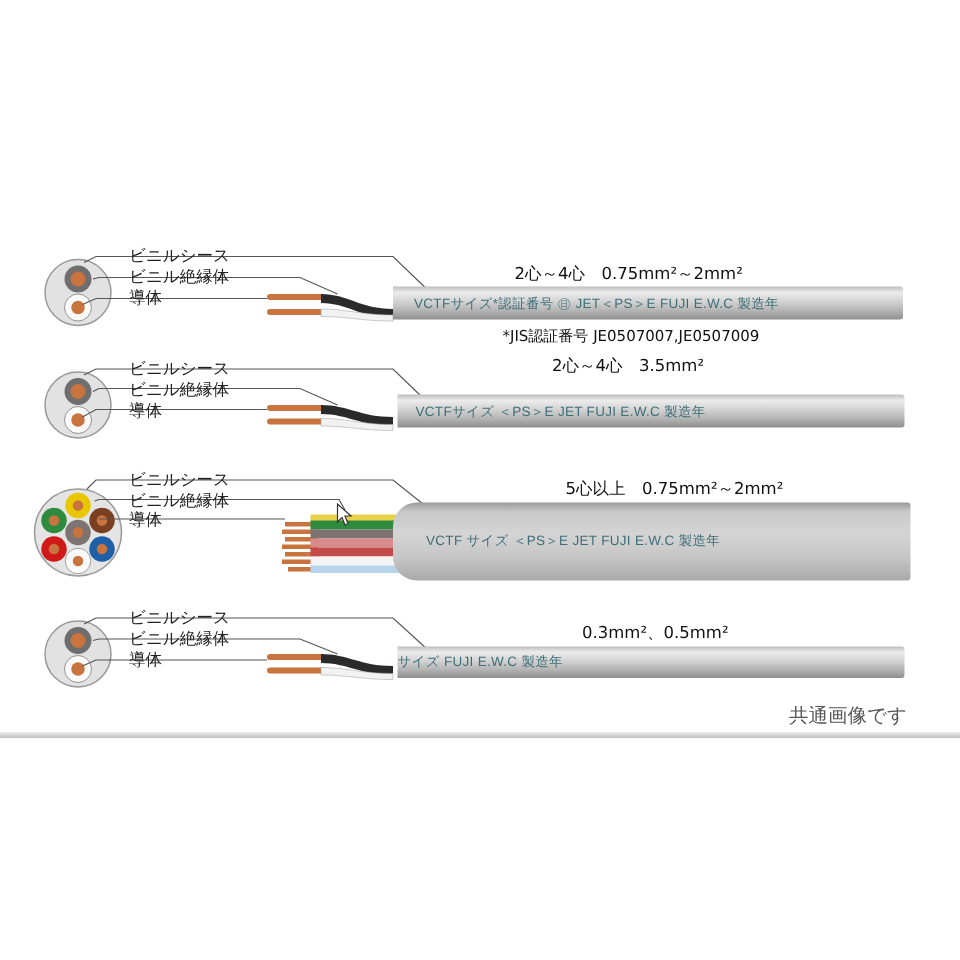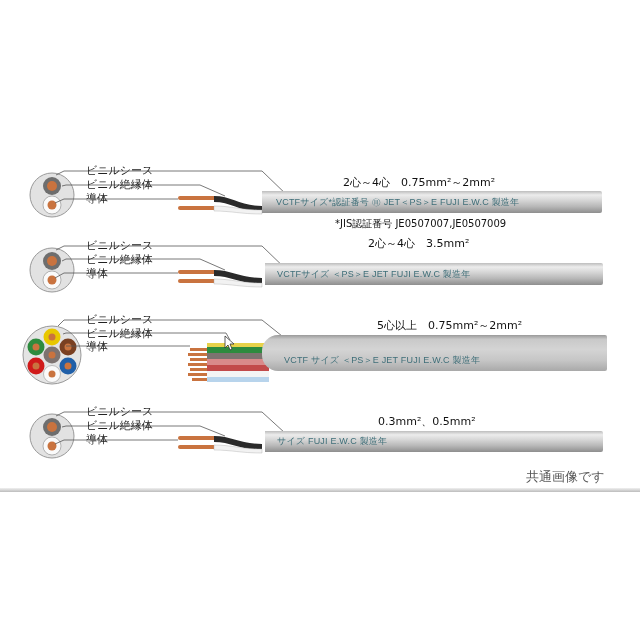--- a/index.html
+++ b/index.html
@@ -156,29 +156,29 @@
   <div class="cable" style="left:265px;top:263px;width:338px;height:22px;">
     <div class="print" style="left:12px;top:5px;">VCTFサイズ ＜PS＞E  JET  FUJI  E.W.C 製造年</div>
   </div>
 </section>
 
 <section>
   <div class="abs label" style="left:86px;top:314px;">ビニルシース</div>
   <div class="abs label" style="left:86px;top:328px;">ビニル絶縁体</div>
   <div class="abs label" style="left:86px;top:341px;">導体</div>
   <div class="abs spec" style="left:353px;top:318px;margin-left:24px;">5心以上　0.75mm²～2mm²</div>
-  <div class="cable-big" style="left:262px;top:335px;width:345px;height:36px;border-radius:16px 2px 2px 16px;">
+  <div class="cable-big" style="left:262px;top:335px;width:345px;height:52px;border-radius:16px 2px 2px 16px;">
     <div class="print" style="left:22px;top:19px;">VCTF  サイズ ＜PS＞E  JET  FUJI  E.W.C 製造年</div>
   </div>
 </section>
 
 <section>
   <div class="abs label" style="left:86px;top:406px;">ビニルシース</div>
   <div class="abs label" style="left:86px;top:420px;">ビニル絶縁体</div>
   <div class="abs label" style="left:86px;top:434px;">導体</div>
-  <div class="abs spec" style="left:378px;top:414px;">0.3mm²、0.5mm²</div>
+  <div class="abs spec" style="left:388px;top:414px;">0.3mm²、0.5mm²</div>
   <div class="cable" style="left:265px;top:431px;width:338px;height:21px;">
-    <div class="print" style="left:12px;top:4px;">サイズ  FUJI  E.W.C  製造年</div>
+    <div class="print" style="left:0;top:4px;">サイズ  FUJI  E.W.C  製造年</div>
   </div>
 </section>
 
 <div class="abs footer-text" style="left:526px;top:468px;">共通画像です</div>
 <div class="divider"></div>
 
 </body></html>

